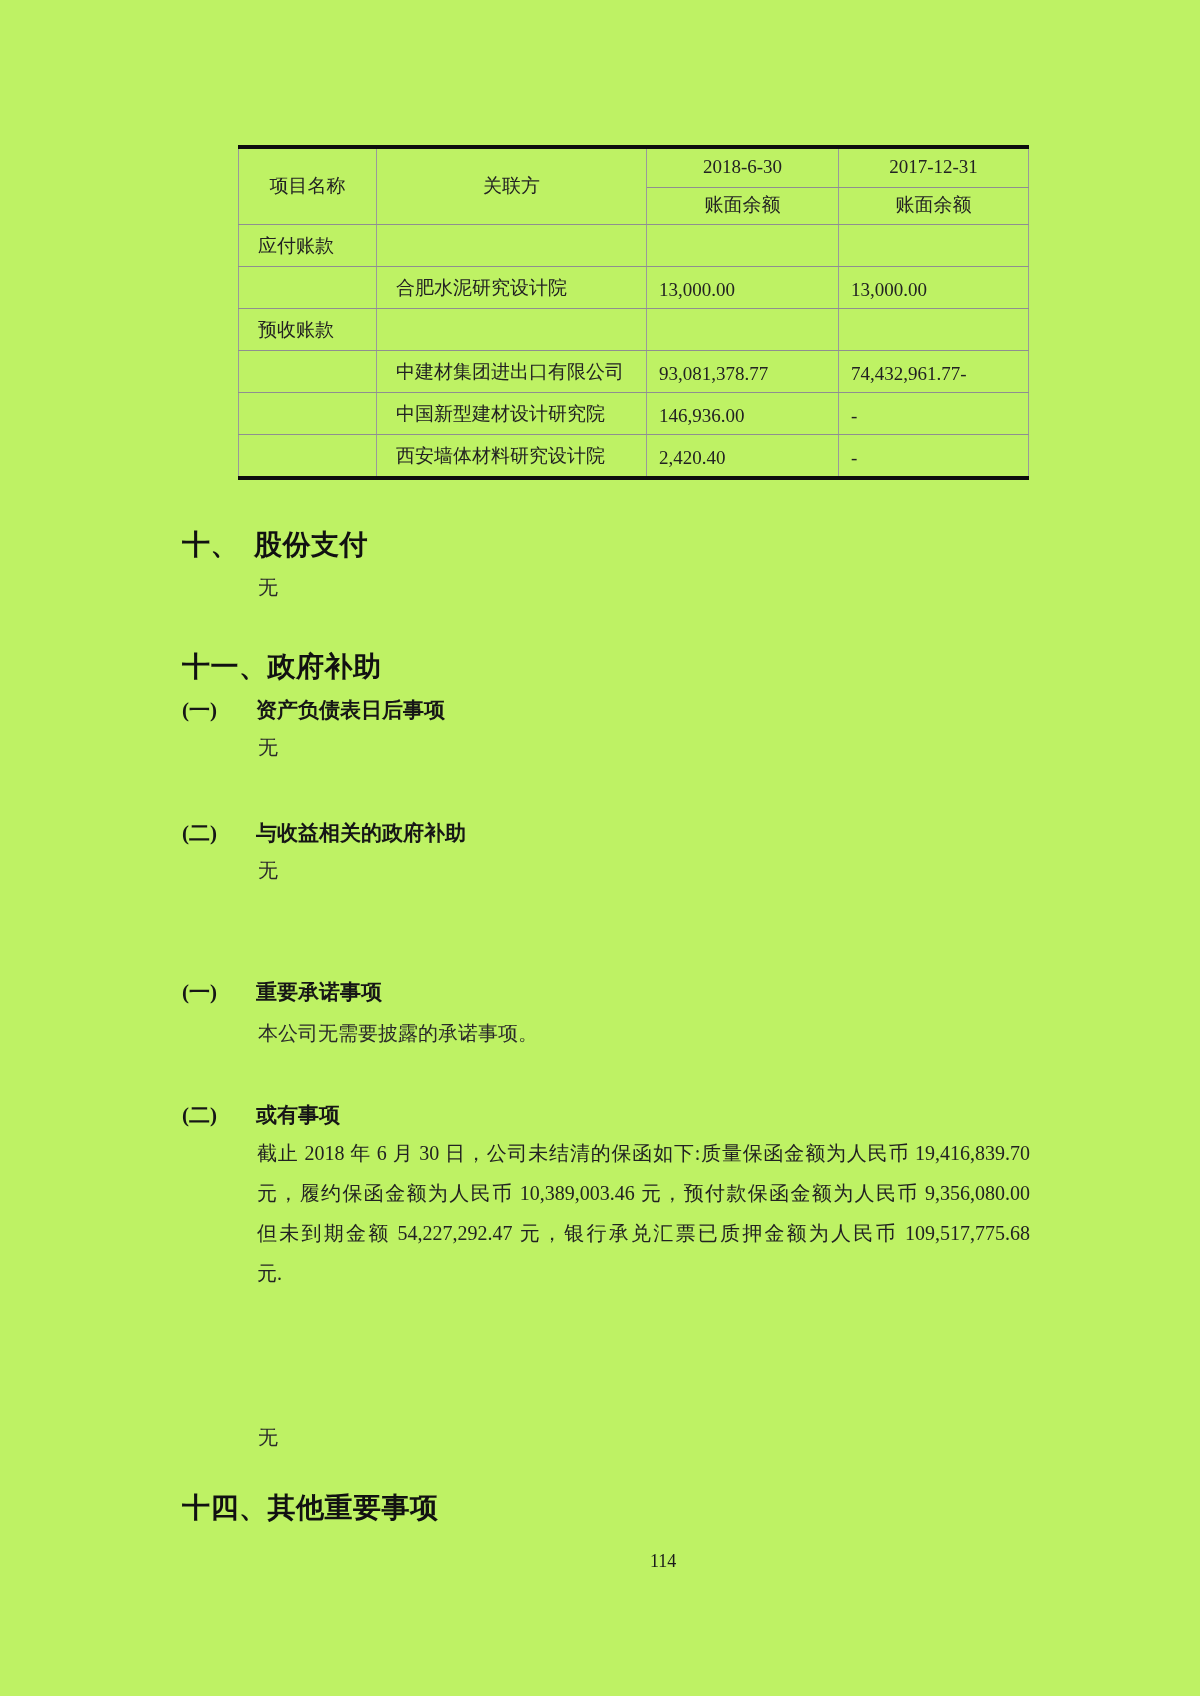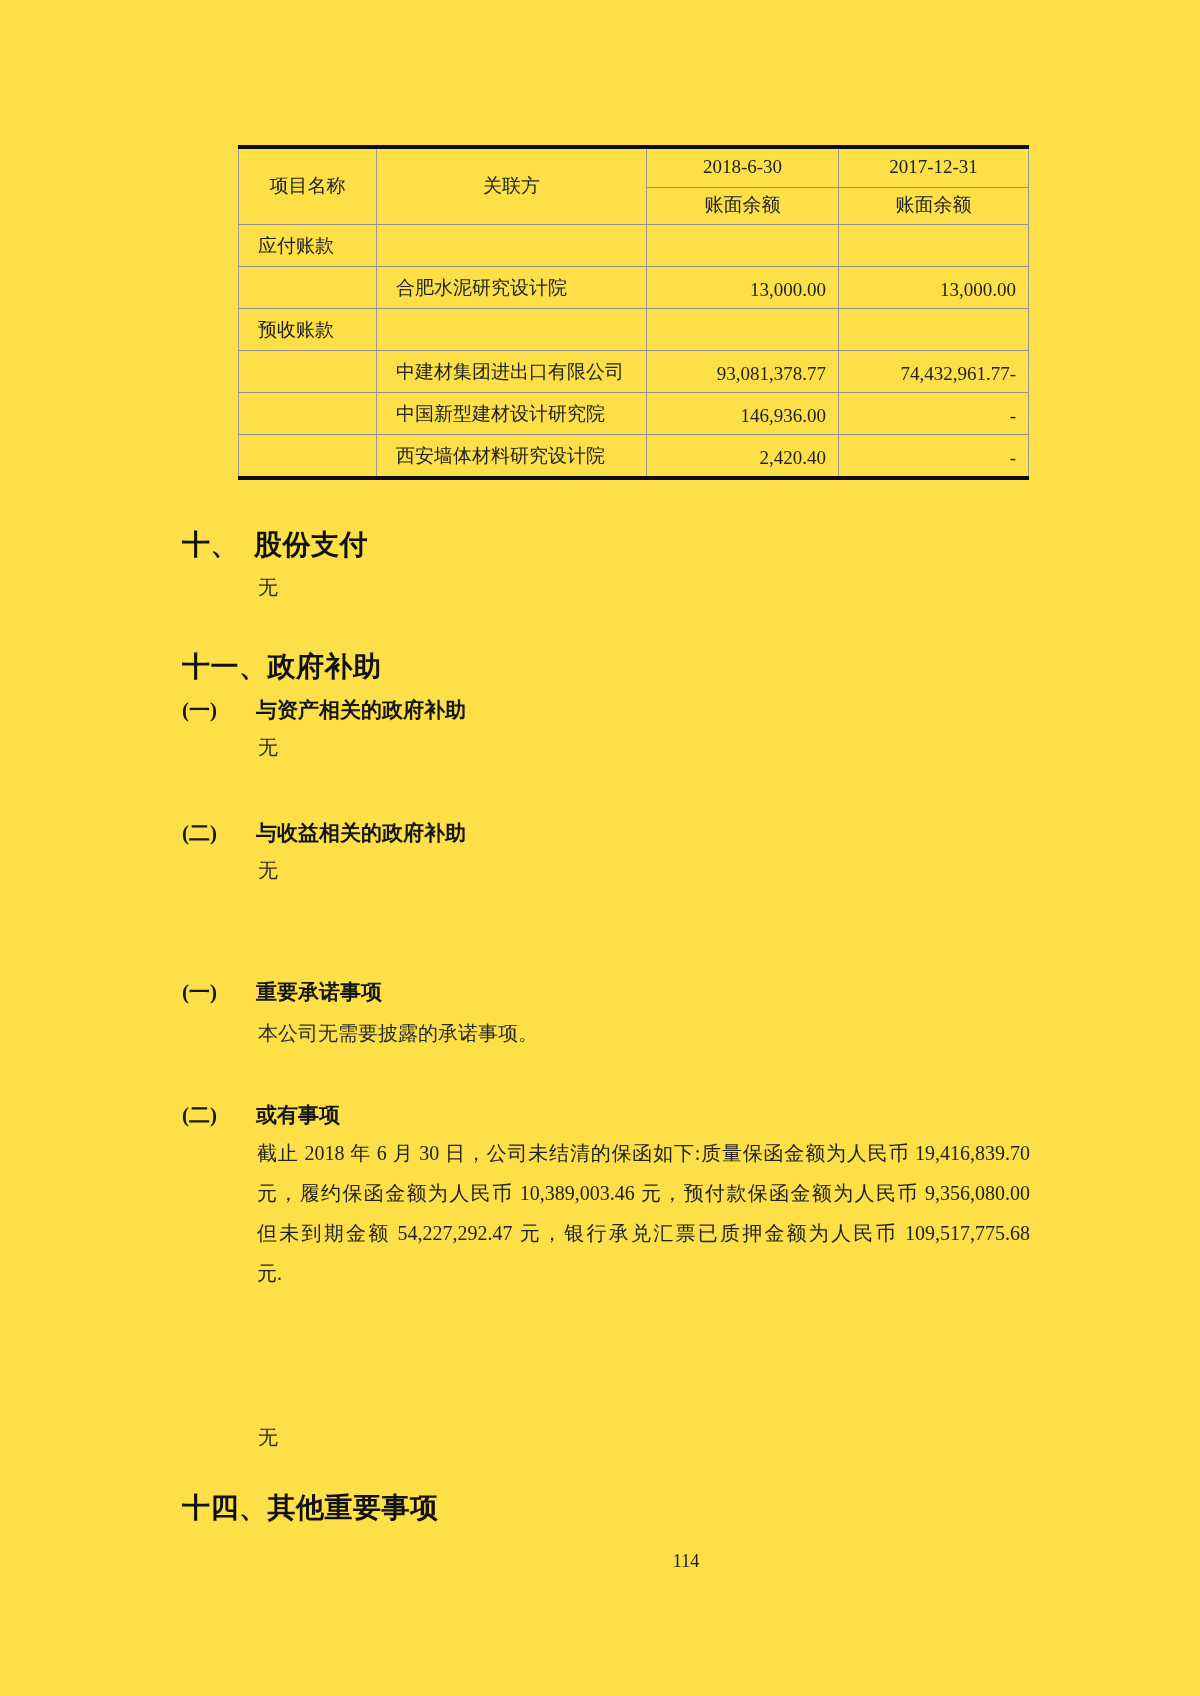--- a/index.html
+++ b/index.html
@@ -5,21 +5,21 @@
   html,body{margin:0;padding:0;}
   body{
     background:#e8e8e8;
     font-family:"Liberation Serif","DejaVu Serif",serif;
   }
   .page{
     position:relative;
     width:1200px;
     height:1696px;
     margin:0 auto;
-    background:#fde047;
+    background:#bef264;
     color:#1f1f1f;
     overflow:hidden;
   }
   
   .rp-table{
     position:absolute;
     left:238px; top:145px;
     width:790px;
     border-collapse:collapse;
     table-layout:fixed;
@@ -32,21 +32,21 @@
     border-top:1px solid #8f8f8f;
     border-bottom:1px solid #8f8f8f;
     padding:0 12px 7px 12px;
     vertical-align:bottom;
     overflow:hidden;
     white-space:nowrap;
   }
   .rp-table tr.hdr1 td{border-top:none;}
   .rp-table{border-top:4px solid #0d0d0d;border-bottom:4px solid #0d0d0d;}
   .rp-table td.c{text-align:center;vertical-align:middle;padding-bottom:2px;}
-  .rp-table td.num{text-align:right;}
+  .rp-table td.num{text-align:left;}
   .rp-table td.name{text-align:left;padding-left:19px;}
   .rp-table tr.hdr1 td, .rp-table tr.hdr2 td{vertical-align:middle;}
   .h-span{height:85px;}
   .row43 td{height:36px;}
   .row42 td{height:34px;font-family:Liberation Serif, serif;}
   
   .h1{
     position:absolute;
     left:182px;
     font-family:"Liberation Sans","DejaVu Sans",sans-serif;
@@ -87,21 +87,20 @@
     height:40px;
     line-height:40px;
     text-align:justify;
     text-align-last:justify;
   }
   .para .ln.last{text-align:left;text-align-last:left;}
   .page-num{
     position:absolute;
     left:650px; top:1551px;
     width:72px;
-    text-align:center;
     font-size:18px;
     color:#1a1a1a;
   }
 </style>
 </head>
 <body>
 
 <div class="page">
 
   <table class="rp-table">
@@ -164,21 +163,21 @@
 
   <div class="h1" style="top:530px">
     <span class="hnum">十、</span><span>股份支付</span>
   </div>
   <div class="body-txt" style="top:573px">无</div>
 
   <div class="h1" style="top:652px">
     <span class="hnum">十一、</span><span>政府补助</span>
   </div>
   <div class="h2" style="top:697px">
-    <span class="hnum">(一)</span><span>与资产相关的政府补助</span>
+    <span class="hnum">(一)</span><span>资产负债表日后事项</span>
   </div>
   <div class="body-txt" style="top:733px">无</div>
   <div class="h2" style="top:820px">
     <span class="hnum">(二)</span><span>与收益相关的政府补助</span>
   </div>
   <div class="body-txt" style="top:856px">无</div>
 
   <div class="h2" style="top:979px">
     <span class="hnum">(一)</span><span>重要承诺事项</span>
   </div>

